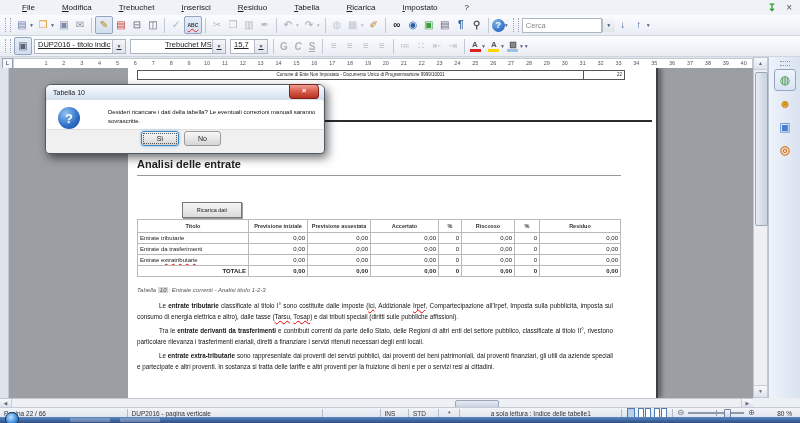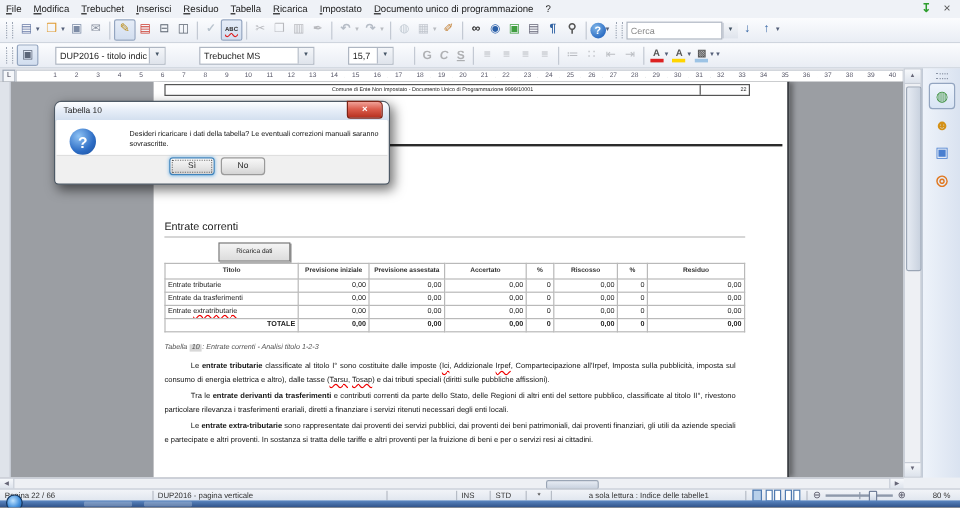--- a/index.html
+++ b/index.html
@@ -1,21 +1,21 @@
 <!DOCTYPE html>
 <html><head>
 <meta charset="utf-8">
 <style>
   html,body{margin:0;padding:0;background:#555;}
   #app{position:relative;width:800px;height:423px;overflow:hidden;background:#eceff4;
        font-family:"Liberation Sans",sans-serif;color:#1a1a1a;-webkit-font-smoothing:antialiased;}
   
   #menubar{position:absolute;left:0;top:0;width:800px;height:15px;background:#eff2f7;
            border-bottom:1px solid #dde1e8;display:flex;align-items:center;font-size:8px;}
-  .menu-item{display:inline-block;padding:1px 5px;color:#1a1a1a;white-space:nowrap;}
+  .menu-item{display:inline-block;padding:1px 5px;color:#1a1a1a;white-space:nowrap;margin-left:17px;}
   .menu-item::first-letter{text-decoration:underline;}
   #menubar-right{margin-left:auto;display:flex;align-items:center;gap:10px;padding-right:8px;}
   [data-name="update-available-icon"]{color:#2e9e2e;font-size:10px;font-weight:bold;line-height:10px;}
   [data-name="close-document-icon"]{color:#555;font-size:10px;line-height:10px;}
   
   .toolbar{position:absolute;left:0;width:800px;height:21px;display:flex;align-items:center;
            background:linear-gradient(#fbfcfe,#e9edf4);border-bottom:1px solid #cfd5de;padding-left:2px;box-sizing:border-box;}
   #toolbar1{top:15px;} #toolbar2{top:36px;}
   .grip{width:4px;height:14px;margin:0 3px;border-left:1px dotted #9aa3b2;border-right:1px dotted #9aa3b2;}
   .tbi{width:16px;height:16px;display:flex;align-items:center;justify-content:center;
@@ -44,22 +44,22 @@
   [data-name="navigator-icon"]{color:#2a5fa8;}
   [data-name="gallery-icon"]{color:#3f9e3f;}
   [data-name="data-sources-icon"]{color:#667;}
   [data-name="formatting-marks-icon"]{color:#3465a4;font-weight:bold;}
   [data-name="zoom-icon"]{color:#555;font-weight:bold;}
   [data-name="help-icon"]{background:radial-gradient(circle at 35% 30%,#7db4e8,#2f6fc4 70%);color:#fff;
       border-radius:50%;width:13px;height:13px;font-size:9px;font-weight:bold;}
   .searchbox{width:72px;height:13px;border:1px solid #aeb6c2;font-size:7.5px;color:#888;
       padding:0 3px;background:#fff;font-family:"Liberation Sans",sans-serif;}
   [data-name="find-next-icon"],[data-name="find-previous-icon"]{color:#3465a4;font-weight:bold;}
-  .combo{height:15px;background:#fff;border:1px solid #aeb6c2;display:flex;align-items:center;
-      font-size:7.5px;color:#222;margin:0 14px;box-sizing:border-box;}
+  .combo{height:15px;background:#fff;border:1px solid #aeb6c2;display:flex;align-items:flex-start;
+      font-size:7.5px;color:#222;margin:0 2px;box-sizing:border-box;text-decoration:underline;}
   .cval{padding:0 3px;white-space:nowrap;overflow:hidden;flex:1;}
   .cbtn{width:12px;height:100%;background:linear-gradient(#f4f6f9,#dfe4ec);border-left:1px solid #b6bdc9;
       display:flex;align-items:center;justify-content:center;font-size:5px;color:#456;flex:0 0 auto;}
   .fmt{font-size:10px;font-weight:bold;color:#444;width:14px;text-align:center;}
   .fmt.i{font-style:italic;} .fmt.u{text-decoration:underline;}
   .colorbtn{width:14px;height:14px;display:flex;flex-direction:column;align-items:center;justify-content:center;
       font-size:8px;font-weight:bold;color:#555;}
   .colorbar{width:11px;height:3px;margin-top:0px;}
   
   #ruler-row{position:absolute;left:0;top:57px;width:753px;height:11px;background:#dfe3ea;}
@@ -180,21 +180,20 @@
     <div style="display:flex;align-items:center;">
 
     <span class="menu-item" data-name="menu-item">File</span>
         <span class="menu-item" data-name="menu-item">Modifica</span>
         <span class="menu-item" data-name="menu-item">Trebuchet</span>
         <span class="menu-item" data-name="menu-item">Inserisci</span>
         <span class="menu-item" data-name="menu-item">Residuo</span>
         <span class="menu-item" data-name="menu-item">Tabella</span>
         <span class="menu-item" data-name="menu-item">Ricarica</span>
         <span class="menu-item" data-name="menu-item">Impostato</span>
-        <span class="menu-item" data-name="menu-item">Documento unico di programmazione</span>
         <span class="menu-item" data-name="menu-item">?</span>
       </div>
     <div id="menubar-right" data-name="menubar-right">
       <span data-name="update-available-icon">↧</span>
       <span data-name="close-document-icon">×</span>
     </div>
   </div>
 
   <div id="toolbar1" class="toolbar" data-name="standard-toolbar">
     <span class="grip" data-name="toolbar-grip"></span>
@@ -245,21 +244,21 @@
     <span class="caret" data-name="toolbar-overflow-icon">▼</span>
   </div>
 
   <div id="toolbar2" class="toolbar" data-name="formatting-toolbar">
     <span class="grip" data-name="toolbar-grip"></span>
     <span class="tbi boxed" data-name="style-presets-icon">▣</span>
     <div class="combo" style="width:92px;" data-name="paragraph-style-combo">
       <span class="cval" data-name="paragraph-style-value">DUP2016 - titolo indic</span>
       <span class="cbtn" data-name="combo-caret">▼</span>
     </div>
-    <div class="combo" style="width:96px;" data-name="font-name-combo">
+    <div class="combo" style="width:96px;padding-left:31px;" data-name="font-name-combo">
       <span class="cval" data-name="font-name-value">Trebuchet MS</span>
       <span class="cbtn" data-name="combo-caret">▼</span>
     </div>
     <div class="combo" style="width:38px;" data-name="font-size-combo">
       <span class="cval" data-name="font-size-value">15,7</span>
       <span class="cbtn" data-name="combo-caret">▼</span>
     </div>
     <span class="sep" data-name="toolbar-separator"></span>
     <span class="fmt dis" data-name="bold-icon">G</span>
     <span class="fmt i dis" data-name="italic-icon">C</span>
@@ -343,21 +342,21 @@
   </div>
 
   <div id="docarea" data-name="document-area">
     <div id="leftstrip" data-name="left-panel-strip"></div>
     <div id="page" data-name="document-page">
       <div id="page-header" data-name="page-header">
         <span class="ph-text" data-name="page-header-text">Comune di Ente Non Impostato - Documento Unico di Programmazione 9999/10001</span>
         <span class="ph-num" data-name="page-header-number">22</span>
       </div>
       <div id="prev-table-line" data-name="previous-table-border"></div>
-      <div id="doc-subheading" data-name="subsection-heading">Entrate correnti</div>
+      <div id="doc-heading" data-name="section-heading">Analisi delle entrate</div>
       <div id="reload-btn" data-name="reload-data-button">Ricarica dati</div>
 
       <table class="dtable" data-name="entrate-table">
         <colgroup>
           <col style="width:111px">
             <col style="width:59px">
             <col style="width:63px">
             <col style="width:68px">
           <col style="width:23px">
             <col style="width:53px">

